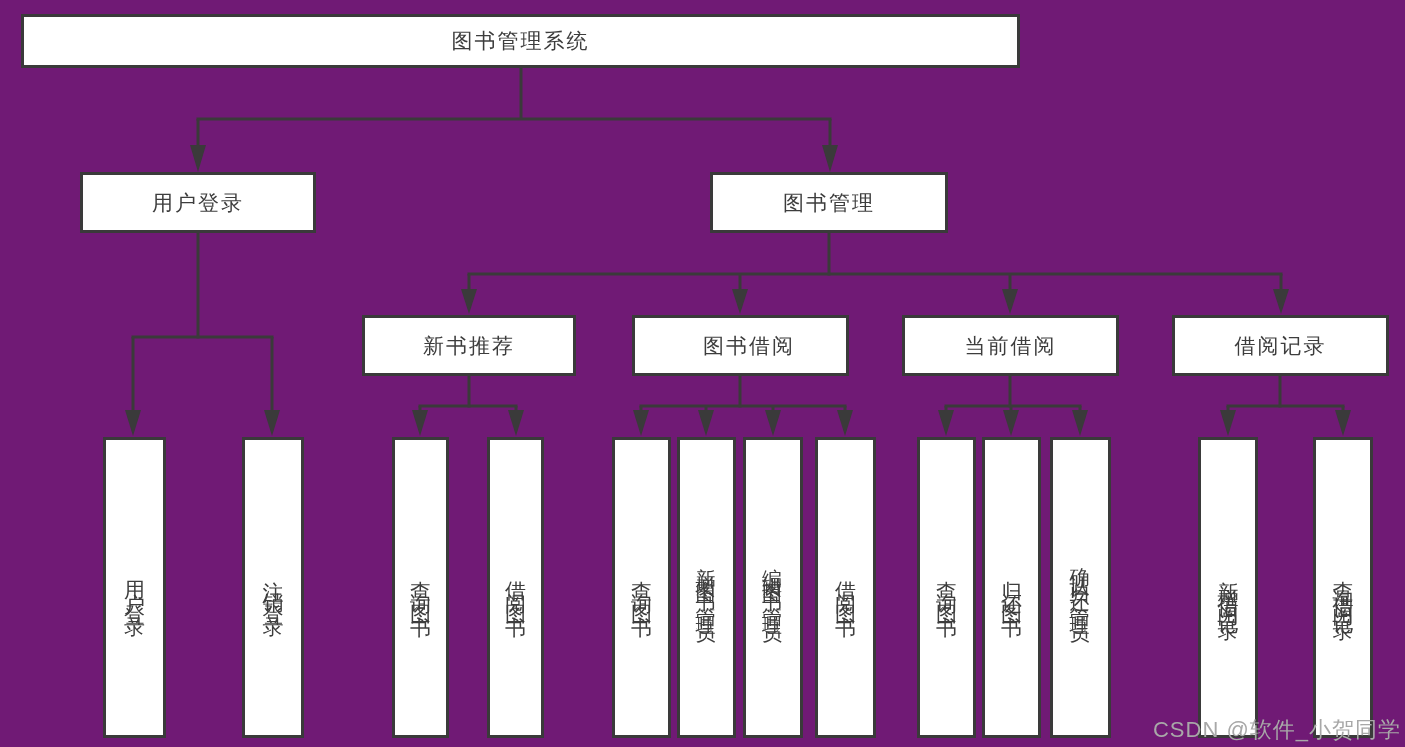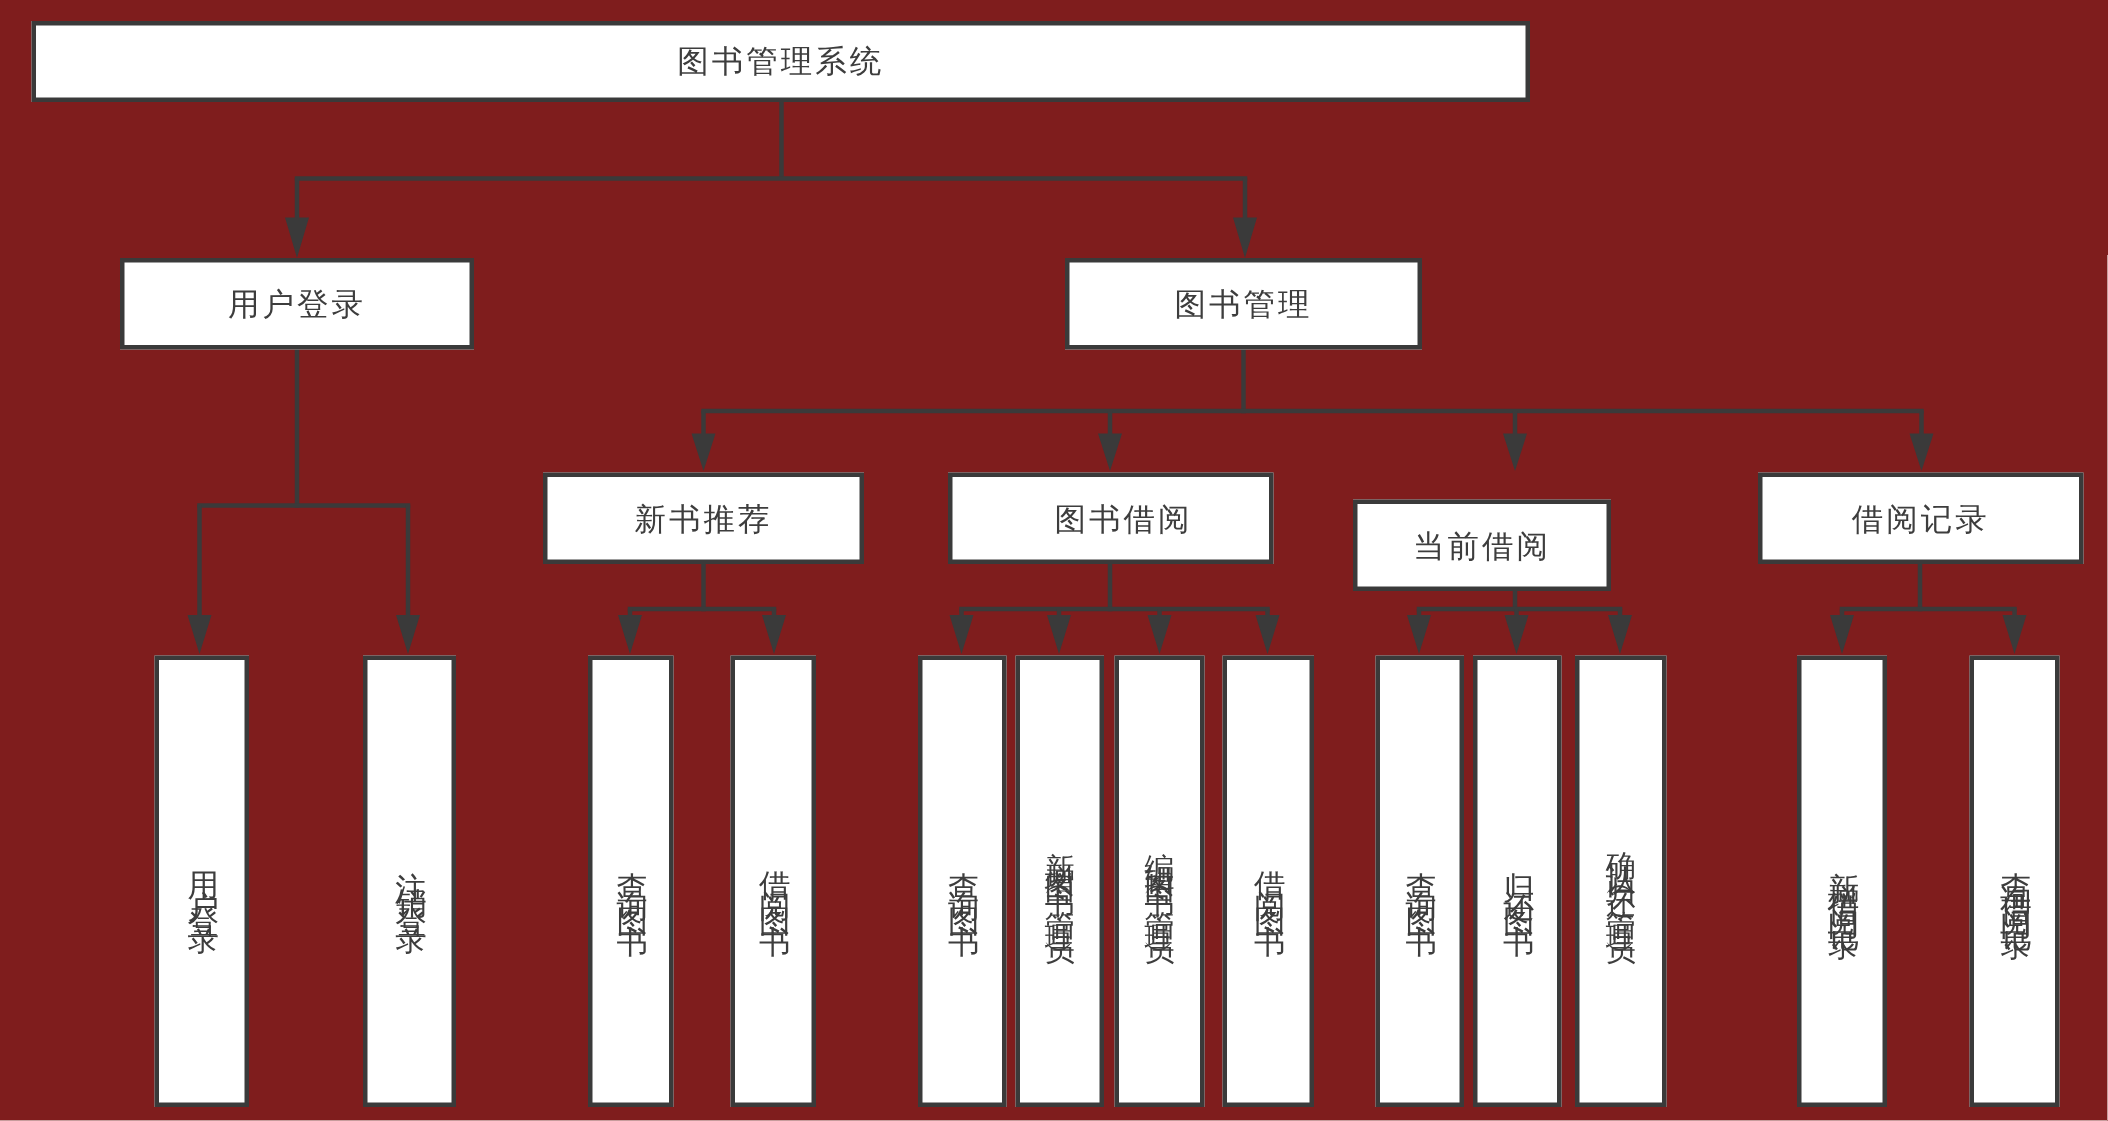--- a/index.html
+++ b/index.html
@@ -4,21 +4,21 @@
 <style>
   html, body {
     margin: 0;
     padding: 0;
     background: #ffffff;
   }
   #stage {
     position: relative;
     width: 1405px;
     height: 747px;
-    background: #7f1d1d;
+    background: #701a75;
     font-family: "Liberation Sans", "DejaVu Sans", sans-serif;
     overflow: hidden;
   }
   #connectors {
     position: absolute;
     left: 0;
     top: 0;
     z-index: 1;
   }
   .node {
@@ -136,35 +136,36 @@
     </g>
   </svg>
 
   <div class="node hnode" style="left:21px; top:14px; width:999px; height:54px;">图书管理系统</div>
 
   <div class="node hnode" style="left:80px; top:172px; width:236px;">用户登录</div>
   <div class="node hnode" style="left:710px; top:172px; width:238px;">图书管理</div>
 
   <div class="node hnode" style="left:362px; top:315px; width:214px;">新书推荐</div>
   <div class="node hnode" style="left:632px; top:315px; width:217px;padding-left:17px;">图书借阅</div>
-  <div class="node hnode" style="left:902px; top:333px; width:172px;text-align:center;">当前借阅</div>
+  <div class="node hnode" style="left:902px; top:315px; width:217px;text-align:center;">当前借阅</div>
   <div class="node hnode" style="left:1172px; top:315px; width:217px;">借阅记录</div>
 
   <div class="node leaf" style="left:103px; width:63px;">用户登录</div>
   <div class="node leaf" style="left:242px; width:62px;">注销登录</div>
 
   <div class="node leaf" style="left:392px; width:57px;">查询图书</div>
   <div class="node leaf" style="left:487px; width:57px;">借阅图书</div>
 
   <div class="node leaf" style="left:612px; width:59px;">查询图书</div>
   <div class="node leaf long" style="left:677px; width:59px;">新增图书（管理员）</div>
   <div class="node leaf long" style="left:743px; width:60px;">编辑图书（管理员）</div>
   <div class="node leaf" style="left:815px; width:61px;">借阅图书</div>
 
   <div class="node leaf" style="left:917px; width:59px;">查询图书</div>
   <div class="node leaf" style="left:982px; width:59px;">归还图书</div>
   <div class="node leaf long" style="left:1050px; width:61px;">确认归还（管理员）</div>
 
   <div class="node leaf mid" style="left:1198px; width:60px;">新增借阅记录</div>
   <div class="node leaf mid" style="left:1313px; width:60px;">查询借阅记录</div>
 
+  <div id="watermark">CSDN @软件_小贺同学</div>
 
 </div>
 
 </body></html>

